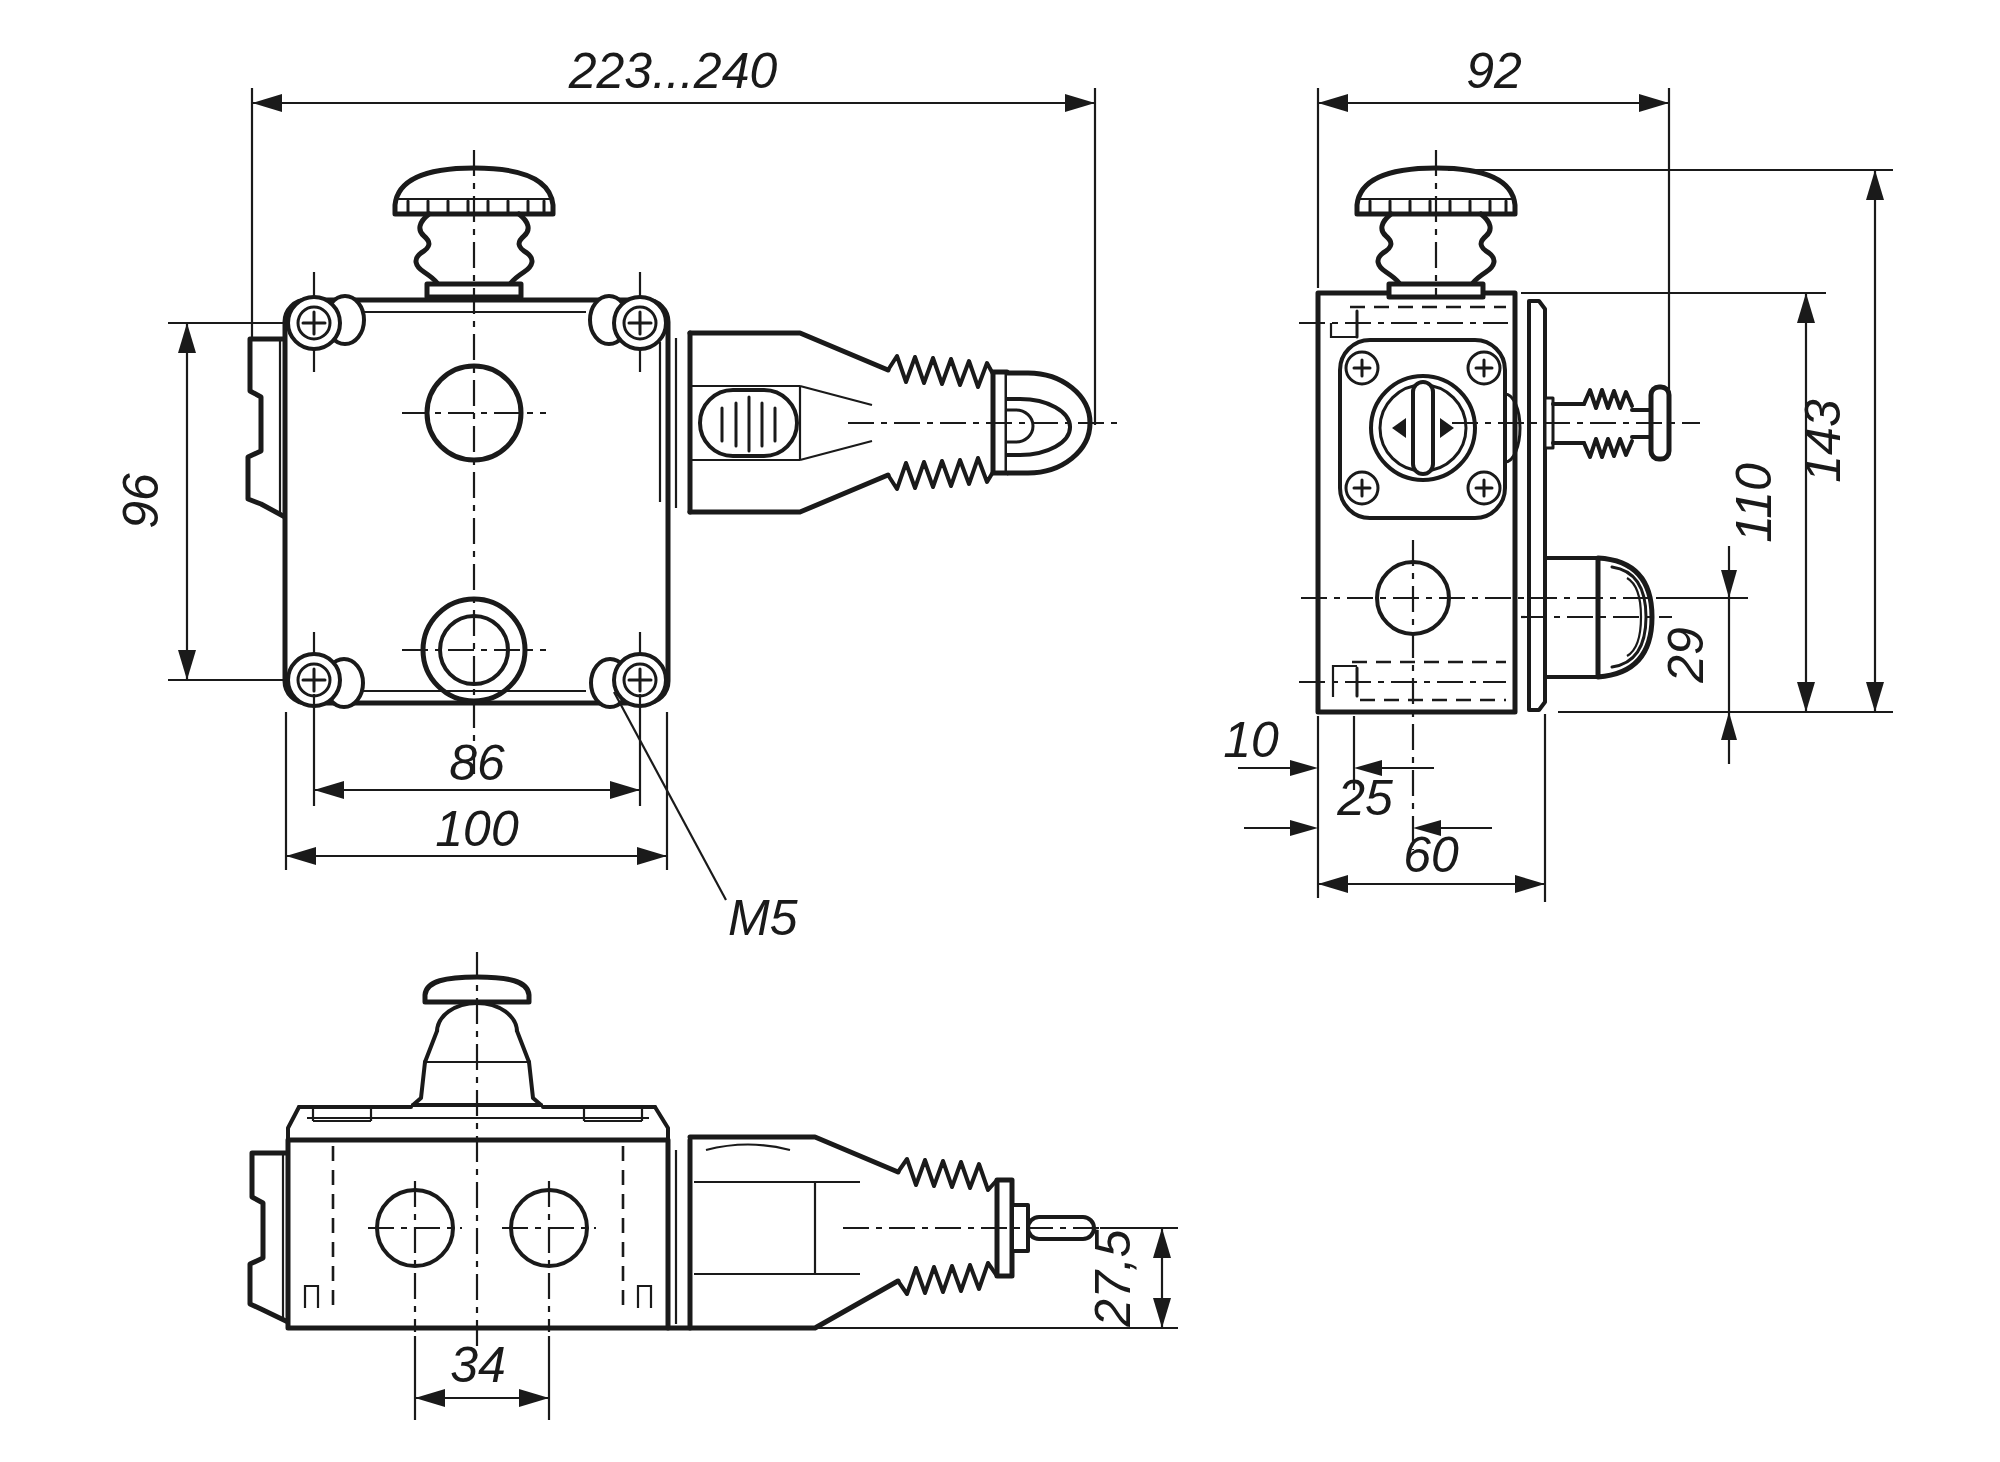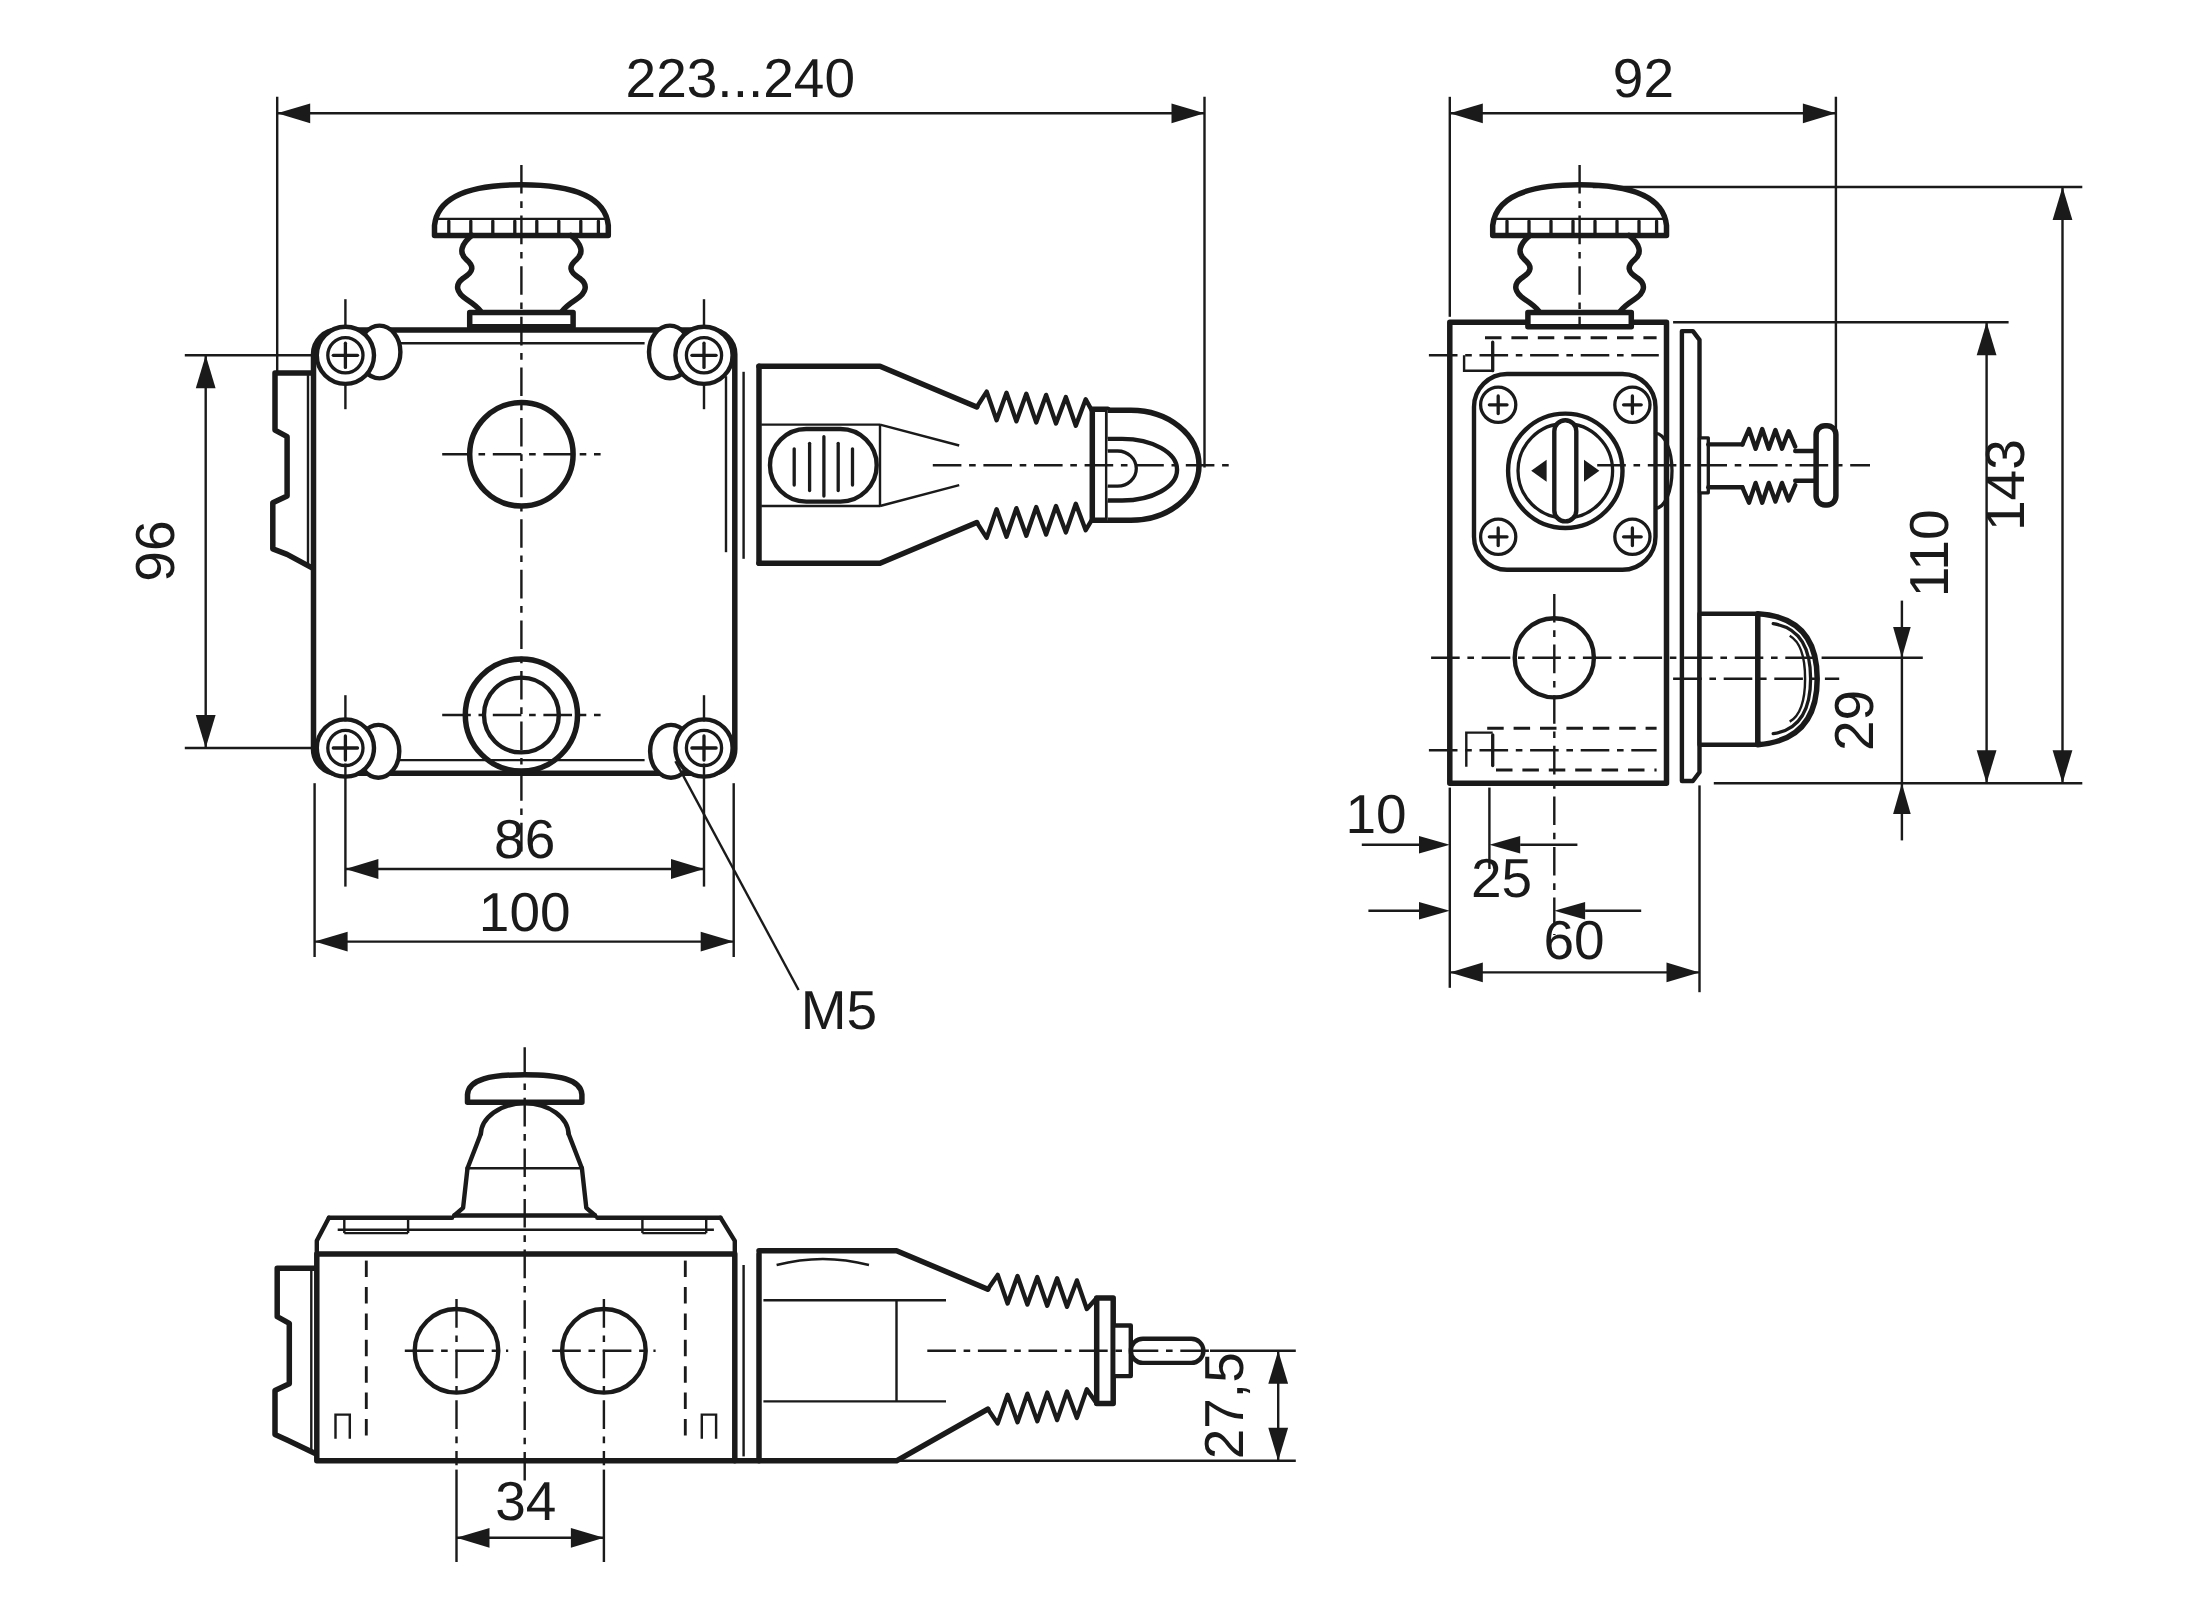--- a/index.html
+++ b/index.html
@@ -1,16 +1,16 @@
 <!DOCTYPE html>
 <html><head>
 <meta charset="utf-8">
 <style>
   html,body { margin:0; padding:0; background:#ffffff; }
-  .canvas { position:relative; width:2000px; height:1462px; background:#ffffff; overflow:hidden; }
+  .canvas { position:relative; width:2000px; height:1462px; background:#ffffff; overflow:hidden;font-style:italic; }
   svg { display:block; }
   .ol   { fill:none; stroke:#1a1a1a; stroke-width:5;   stroke-linecap:round; stroke-linejoin:round; }
   .ol4  { fill:none; stroke:#1a1a1a; stroke-width:4;   stroke-linecap:round; stroke-linejoin:round; }
   .ol3  { fill:none; stroke:#1a1a1a; stroke-width:3;   stroke-linecap:round; stroke-linejoin:round; }
   .wf   { fill:#ffffff; stroke:#1a1a1a; stroke-width:5;   stroke-linejoin:round; }
   .wf4  { fill:#ffffff; stroke:#1a1a1a; stroke-width:4;   stroke-linejoin:round; }
   .wf3  { fill:#ffffff; stroke:#1a1a1a; stroke-width:3;   stroke-linejoin:round; }
   .thin { fill:none; stroke:#1a1a1a; stroke-width:2.2; }
   .dim  { fill:none; stroke:#1a1a1a; stroke-width:2.2; }
   .cl   { fill:none; stroke:#1a1a1a; stroke-width:2.2; stroke-dasharray:26 7 6 7; }

